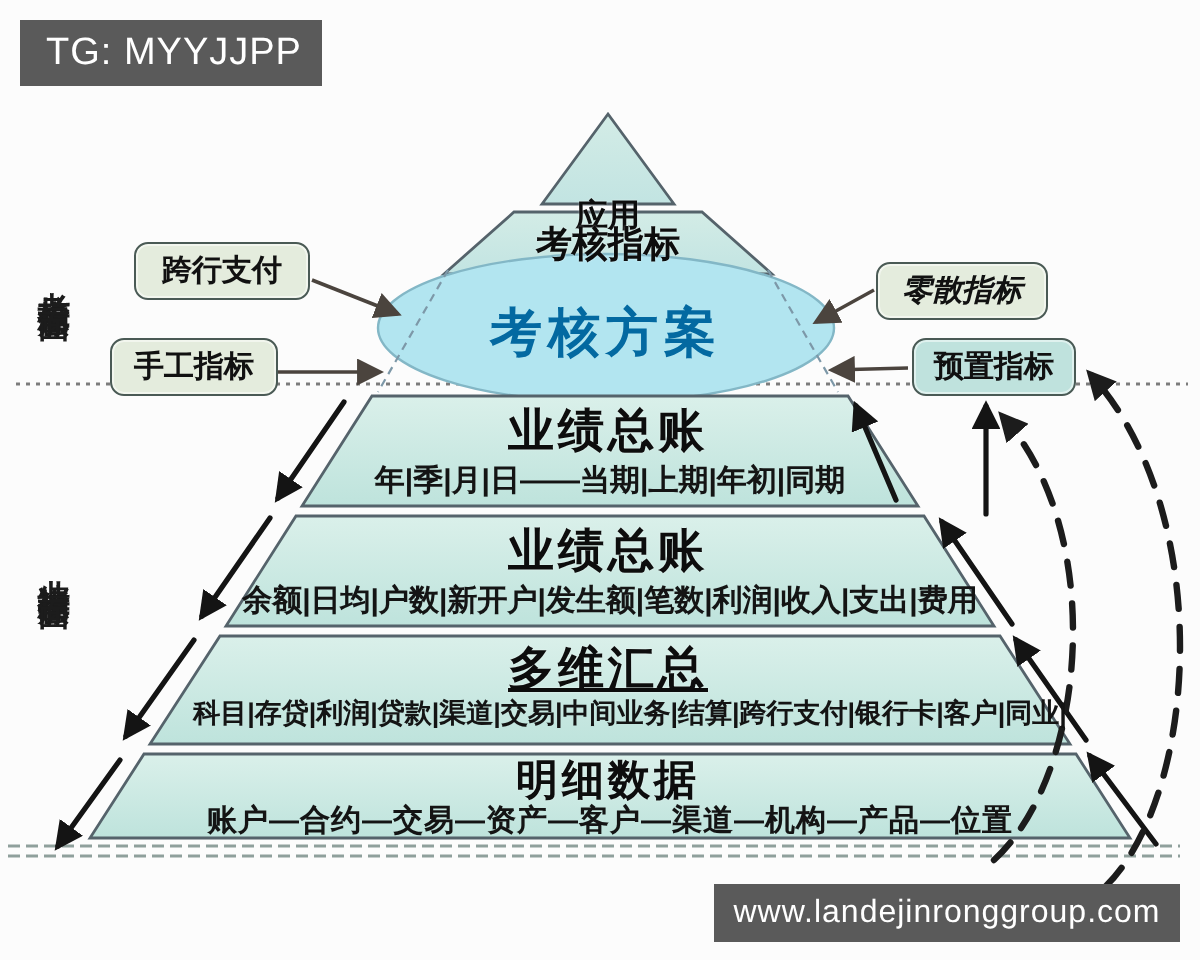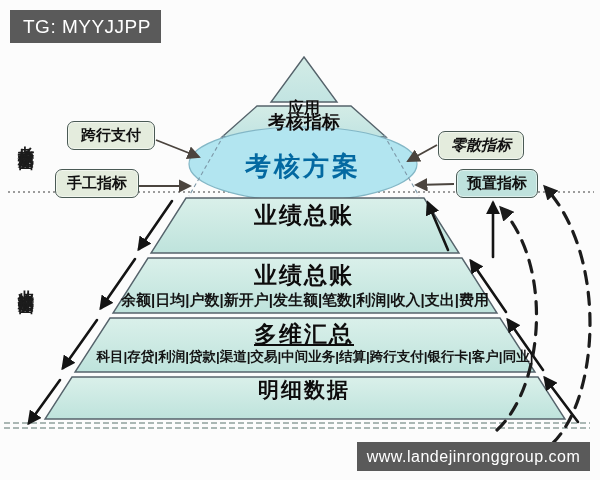--- a/index.html
+++ b/index.html
@@ -137,22 +137,24 @@
   <div class="abs tagbox tag-benchmark">跨行支付</div>
   <div class="abs tagbox tag-manual">手工指标</div>
   <div class="abs tagbox tag-scattered">零散指标</div>
   <div class="abs tagbox tag-preset">预置指标</div>
 
   <div class="abs lvl-title t-apex">应用</div>
   <div class="abs lvl-title t-assess">考核指标</div>
   <div class="abs t-plan">考核方案</div>
 
   <div class="abs lvl-title t1">业绩总账</div>
+  <div class="abs lvl-items i1">年|季|月|日——当期|上期|年初|同期</div>
 
   <div class="abs lvl-title t2">业绩总账</div>
   <div class="abs lvl-items i2">余额|日均|户数|新开户|发生额|笔数|利润|收入|支出|费用</div>
 
   <div class="abs lvl-title t3">多维汇总</div>
   <div class="abs lvl-items i3">科目|存贷|利润|贷款|渠道|交易|中间业务|结算|跨行支付|银行卡|客户|同业|</div>
 
   <div class="abs lvl-title t4">明细数据</div>
+  <div class="abs lvl-items i4">账户—合约—交易—资产—客户—渠道—机构—产品—位置</div>
 
 </div>
 
 </body></html>

